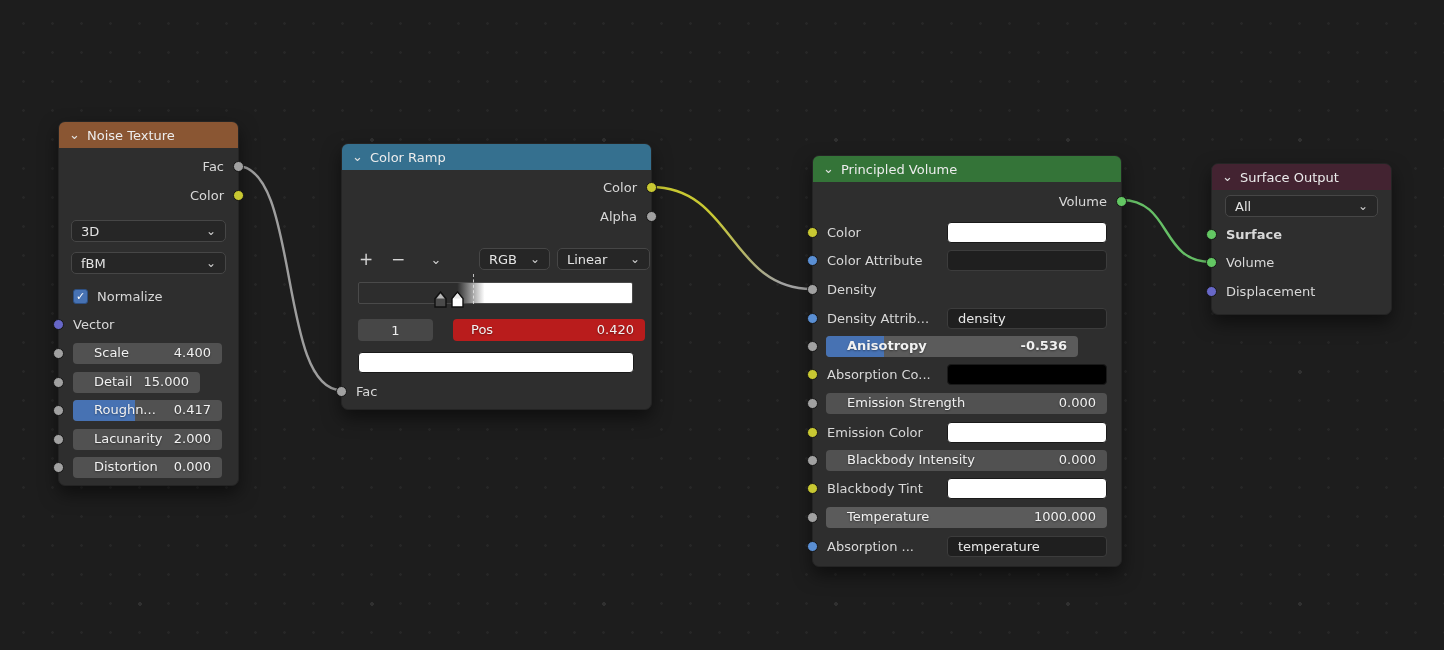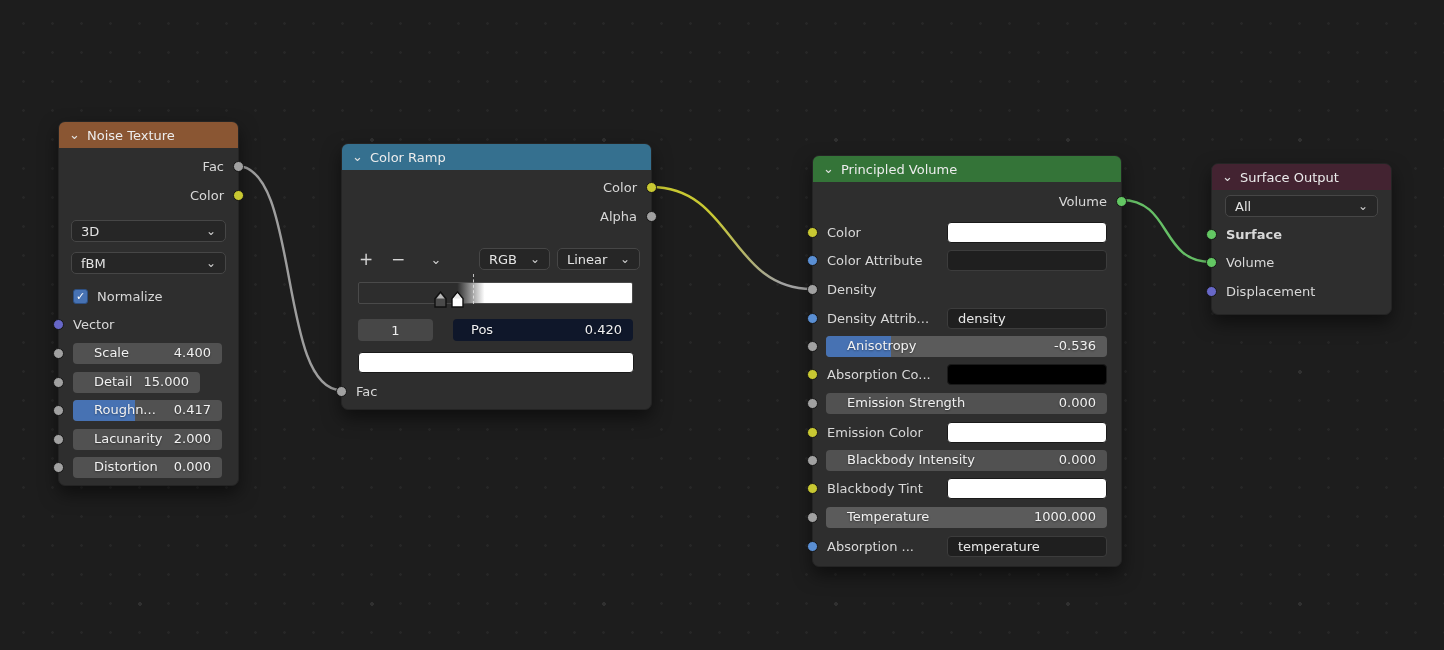--- a/index.html
+++ b/index.html
@@ -161,21 +161,21 @@
   </div>
 
   <div class="row" style="top:104px;height:22px;">
     <span class="toolbtn" style="left:12px;">+</span>
     <span class="toolbtn" style="left:44px;">−</span>
     <span class="toolbtn" style="left:82px;font-size:13px;">⌄</span>
     <div class="dropdown" style="left:137px;top:0;width:71px;">
       <span>RGB</span>
       <span class="dd-chev">⌄</span>
     </div>
-    <div class="dropdown" style="left:215px;top:0;width:83px;justify-content:center;">
+    <div class="dropdown" style="left:215px;top:0;width:93px;justify-content:center;">
       <span>Linear</span>
       <span class="dd-chev">⌄</span>
     </div>
   </div>
 
   <div class="ramp-bar" style="left:16px;top:138px;width:275px;height:22px;
               background:linear-gradient(to right,#2d2d2d 0%,#2d2d2d 36%,#ffffff 46%,#ffffff 100%);">
     <span class="dashline" style="left:114px;top:-9px;height:30px;"></span>
   </div>
   <svg class="marker" style="left:433px;top:147px;left:92px;" width="13" height="17" viewBox="0 0 13 17">
@@ -183,21 +183,21 @@
     <path d="M6.5 2.5 L10.5 7.5 H2.5 Z" fill="#b9b9b9"></path>
   </svg>
   <svg class="marker" style="left:109px;top:147px;" width="13" height="17" viewBox="0 0 13 17">
     <path d="M6.5 1 L12 7.5 V16 H1 V16 H1 V7.5 Z" fill="#ffffff" stroke="#101010" stroke-width="1.4"></path>
     <path d="M6.5 2.5 L10.5 7.5 H2.5 Z" fill="#e8e8e8"></path>
   </svg>
 
   <div class="idxfield" style="left:16px;top:175px;width:75px;">
     <span>1</span>
   </div>
-  <div class="slider" style="left:111px;top:175px;width:180px;height:22px;background:#0f172a;">
+  <div class="slider" style="left:111px;top:175px;width:180px;height:22px;background:#b91c1c;padding-left:12px;">
     <span class="lab" style="left:18px;top:3px;">Pos</span>
     <span class="val" style="top:3px;">0.420</span>
   </div>
 
   <div class="swatch" style="left:16px;top:208px;width:276px;background:#ffffff;"></div>
 
   <div class="row in" style="top:237px;">
     <span class="socket sock-l sock-gray"></span>
     <span>Fac</span>
   </div>
@@ -236,21 +236,21 @@
   <div class="row in" style="top:152px;">
     <span class="socket sock-l sock-blue"></span>
     <span>Density Attrib...</span>
     <span class="textfield" style="left:134px;top:0;width:160px;">
       <span>density</span>
     </span>
   </div>
 
   <div class="row" style="top:180px;">
     <span class="socket sock-l sock-gray"></span>
-    <div class="slider lite" style="left:13px;top:0;width:281px;">
+    <div class="slider lite" style="left:13px;top:0;width:252px;font-weight:bold;">
       <span class="fill" style="width: 23.2%;"></span>
       <span class="lab">Anisotropy</span>
       <span class="val">-0.536</span>
     </div>
   </div>
 
   <div class="row in" style="top:208px;">
     <span class="socket sock-l sock-yellow"></span>
     <span>Absorption Co...</span>
     <span class="swatch" style="left:134px;top:0;width:160px;background:#000000;"></span>

